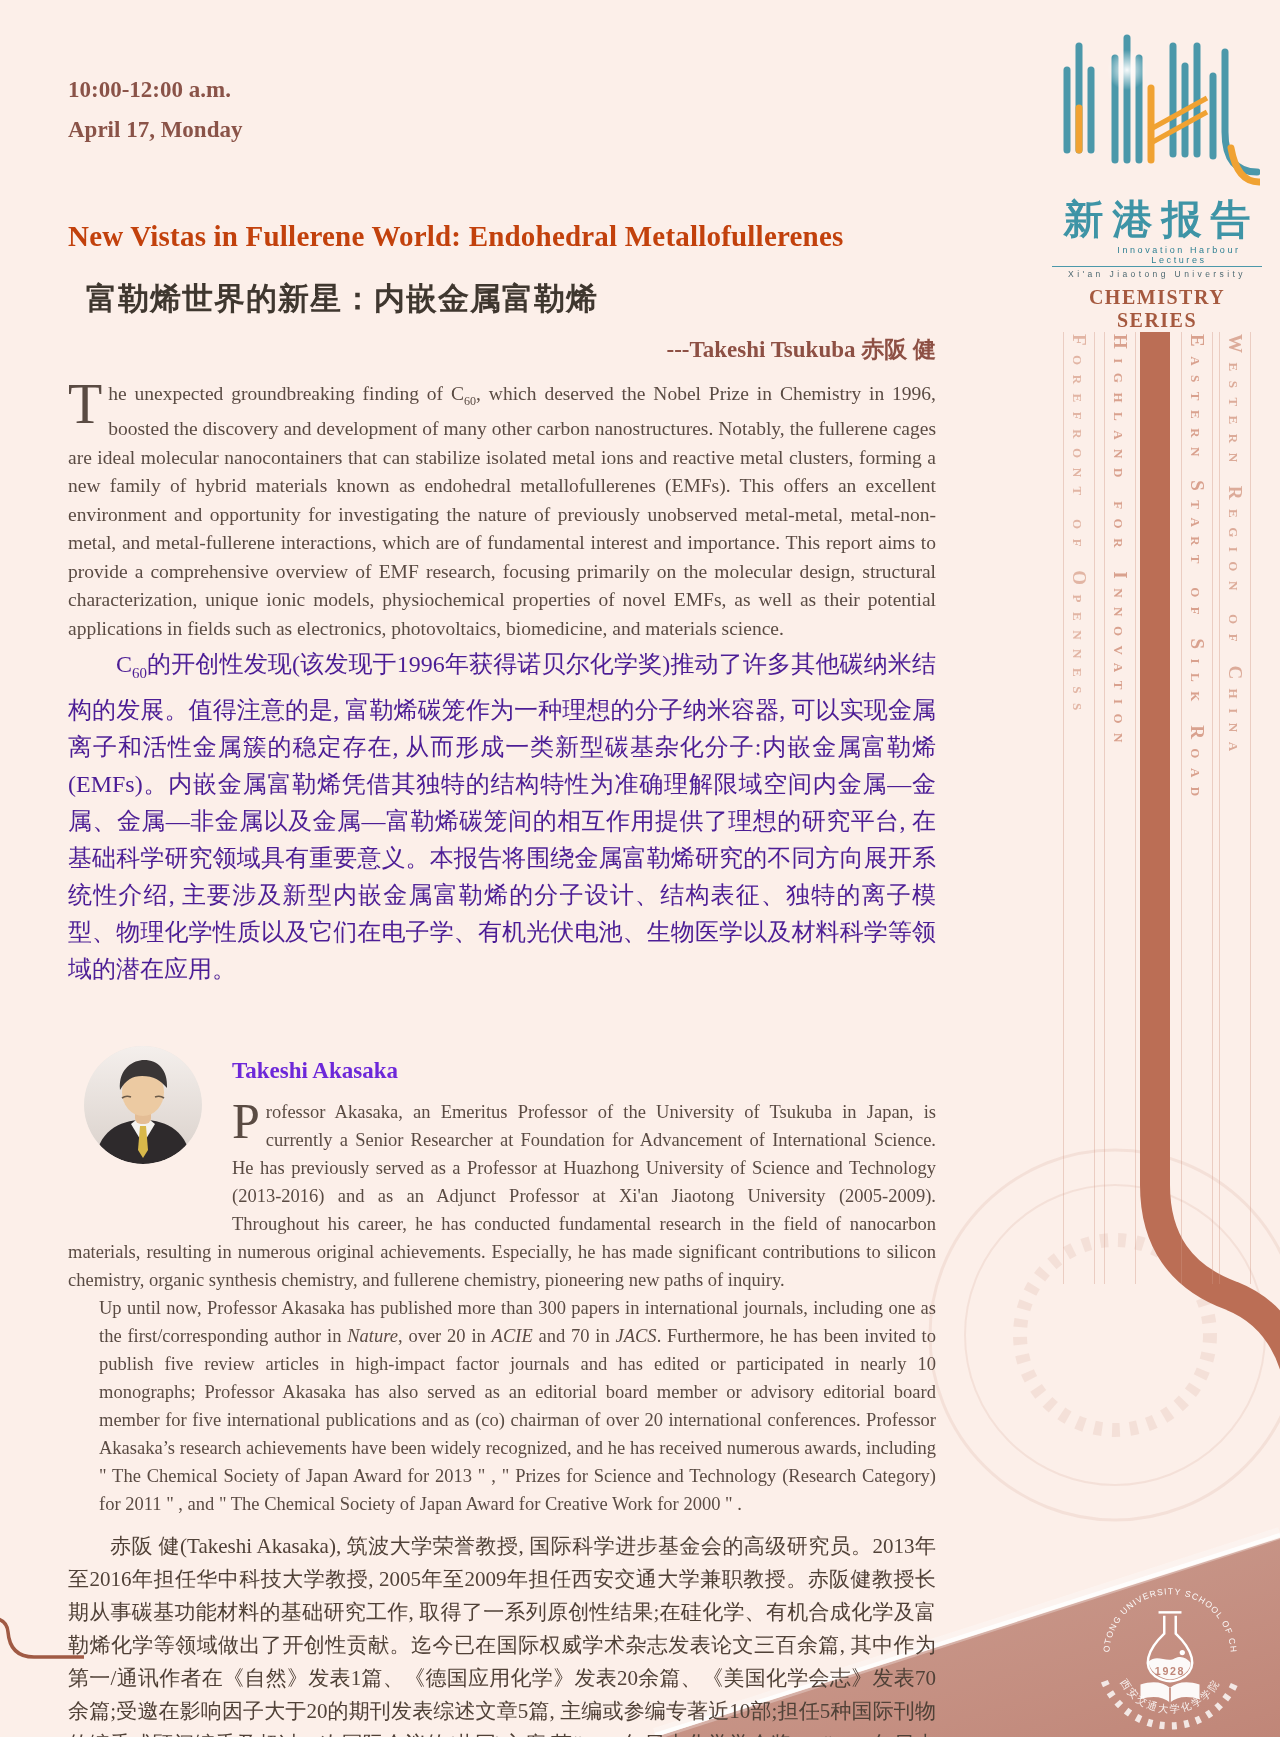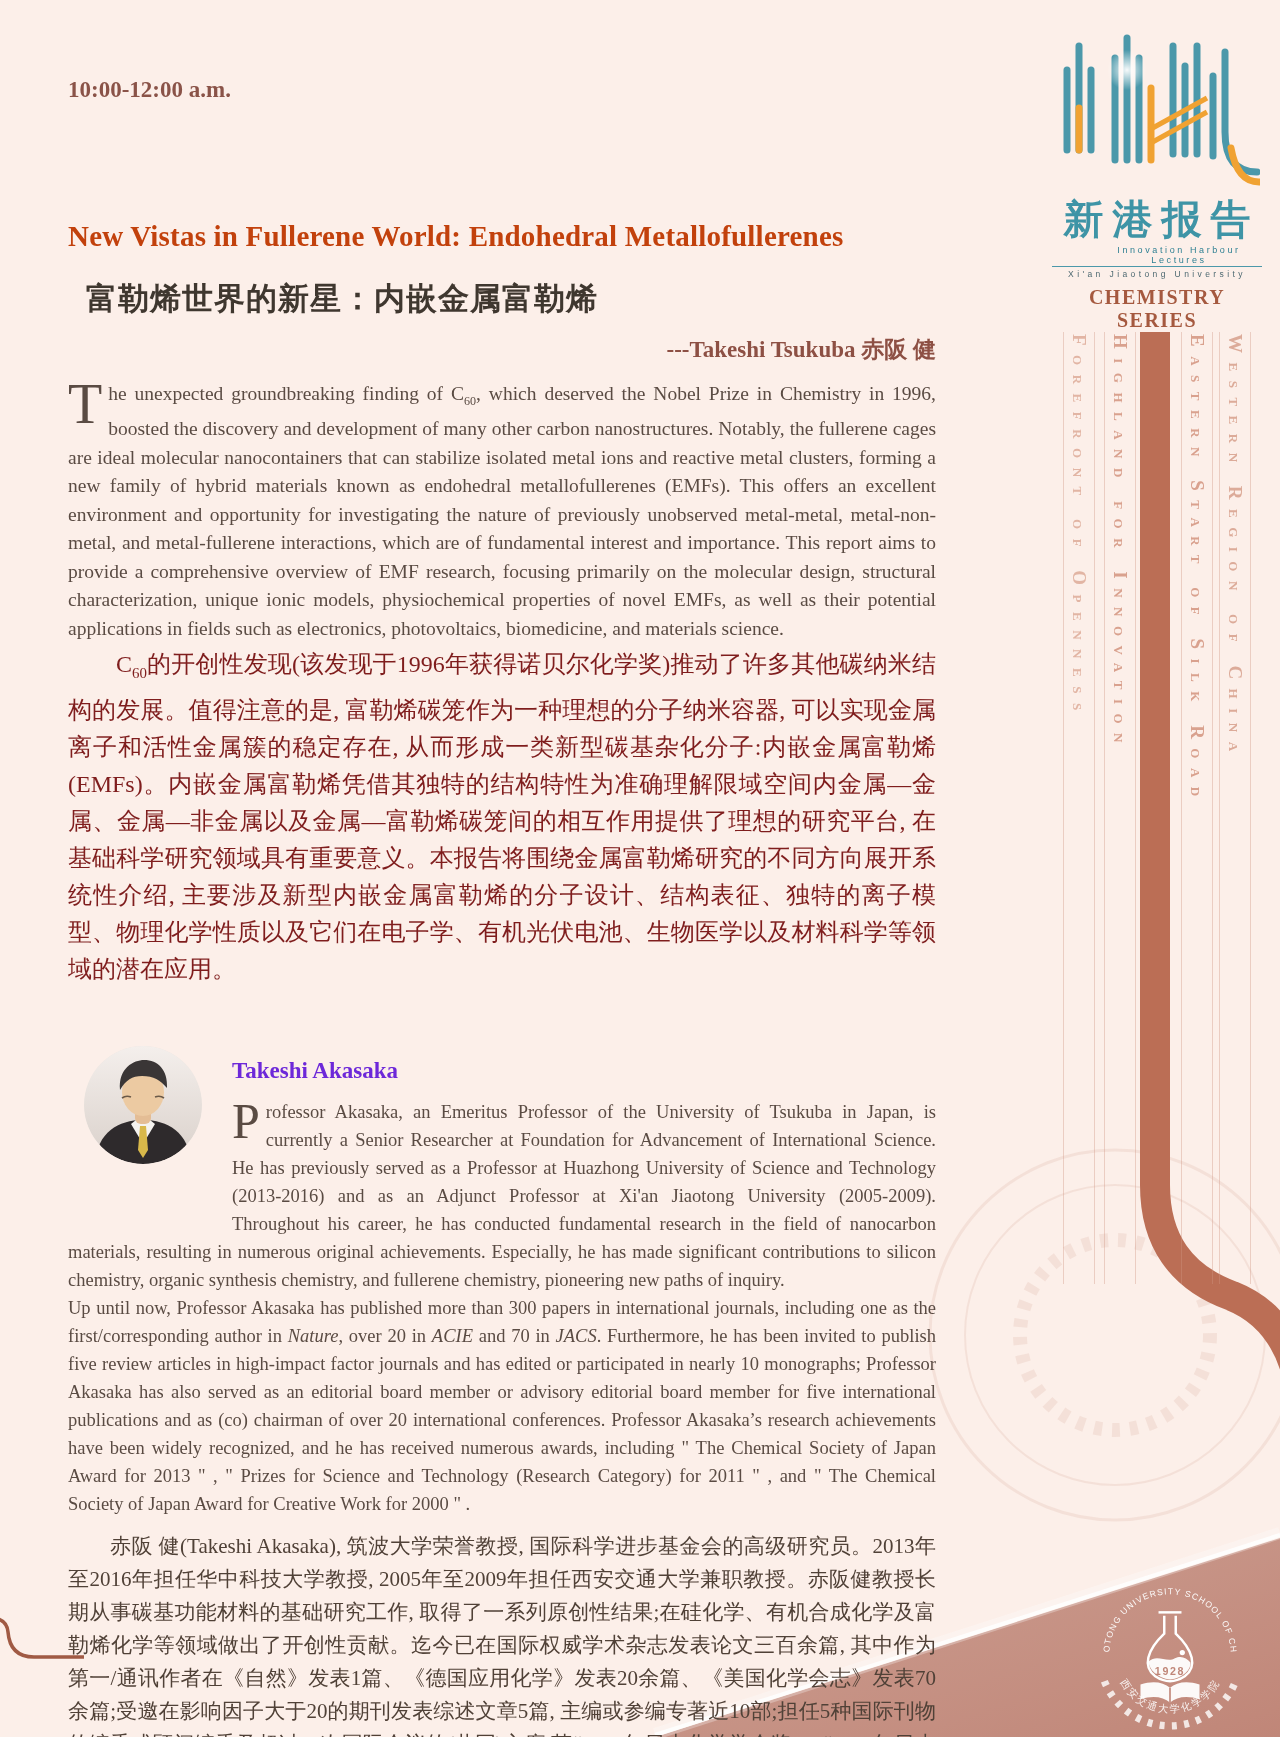--- a/index.html
+++ b/index.html
@@ -31,32 +31,32 @@
     font-size:29px; font-weight:bold; color:#c2410c; letter-spacing:0.2px; }
   .title-cn { position:absolute; left:86px; top:278px; width:868px; z-index:3;
     font-size:31px; font-weight:bold; color:#3f372f; letter-spacing:1px; }
   .speaker { position:absolute; left:68px; top:334px; width:868px; z-index:3;
     text-align:right; font-size:23px; font-weight:bold; color:#8d5044; }
 
   
   .abs-en { position:absolute; left:68px; top:380px; width:868px; z-index:3;
     font-size:19.5px; line-height:28.5px; text-align:justify; color:#5a4b43; }
   .abs-cn { position:absolute; left:68px; top:646px; width:868px; z-index:3;
-    font-size:24px; line-height:37px; text-align:justify; color:#7f1d1d; text-indent:2em; }
+    font-size:24px; line-height:37px; text-align:justify; color:#4c1d95; text-indent:2em; }
   .dropcap { float:left; font-size:56px; line-height:44px; padding:2px 6px 0 0; color:#5a4b43; }
   sub { font-size:62%; }
 
   
   .bio { position:absolute; left:68px; top:1026px; width:868px; z-index:3; }
   .bio-photo { float:left; width:118px; height:118px; margin:20px 30px 56px 16px;
     border-radius:50%; overflow:hidden; background:#efe7e2; }
   .bio-name { font-size:23px; font-weight:bold; color:#6d28d9; padding-top:24px; margin:8px; }
   .bio-p { margin:14px 0 0 0; font-size:18.5px; line-height:28px; text-align:justify; color:#5a4b43; }
   .bio-p .dropcap { font-size:50px; line-height:42px; }
-  .bio-p2 { margin-top:0; }
+  .bio-p2 { margin-top:0;margin-left:31px; }
   .it { font-style:italic; }
   .bio-cn { margin:12px 0 0 0; font-size:21px; line-height:33px; text-align:justify;
     color:#504137; text-indent:2em; }
 
   
   .vcol { position:absolute; top:332px; height:952px; width:30px; z-index:1;
     border-left:1px solid rgba(207,150,131,.38); border-right:1px solid rgba(207,150,131,.38); }
   .vcol span { display:block; margin:2px auto 0; writing-mode:vertical-rl;
     font-variant:small-caps; font-family:"Liberation Serif",serif; font-weight:bold;
     font-size:19px; letter-spacing:.5em; line-height:30px; }
@@ -126,20 +126,21 @@
         <path d="M0,40 V58" stroke="#c08678" stroke-width="2"></path>
       </g>
       <text fill="#ffffff" opacity="0.88" font-family="Liberation Sans, sans-serif" font-size="12.5" letter-spacing="2.5">
         <textPath href="#sealBot" startOffset="50%" text-anchor="middle">西安交通大学化学学院</textPath>
       </text>
     </g>
   </svg>
 
   <div class="header">
     <div>10:00-12:00 a.m.</div>
+    <div>April 17, Monday</div>
   </div>
 
   <div class="logo">
     <svg width="205" height="160" viewBox="0 0 205 160" aria-hidden="true">
       <defs>
         <radialGradient id="flareGrad">
           <stop offset="0" stop-color="#ffffff" stop-opacity="0.95"></stop>
           <stop offset="1" stop-color="#ffffff" stop-opacity="0"></stop>
         </radialGradient>
       </defs>

